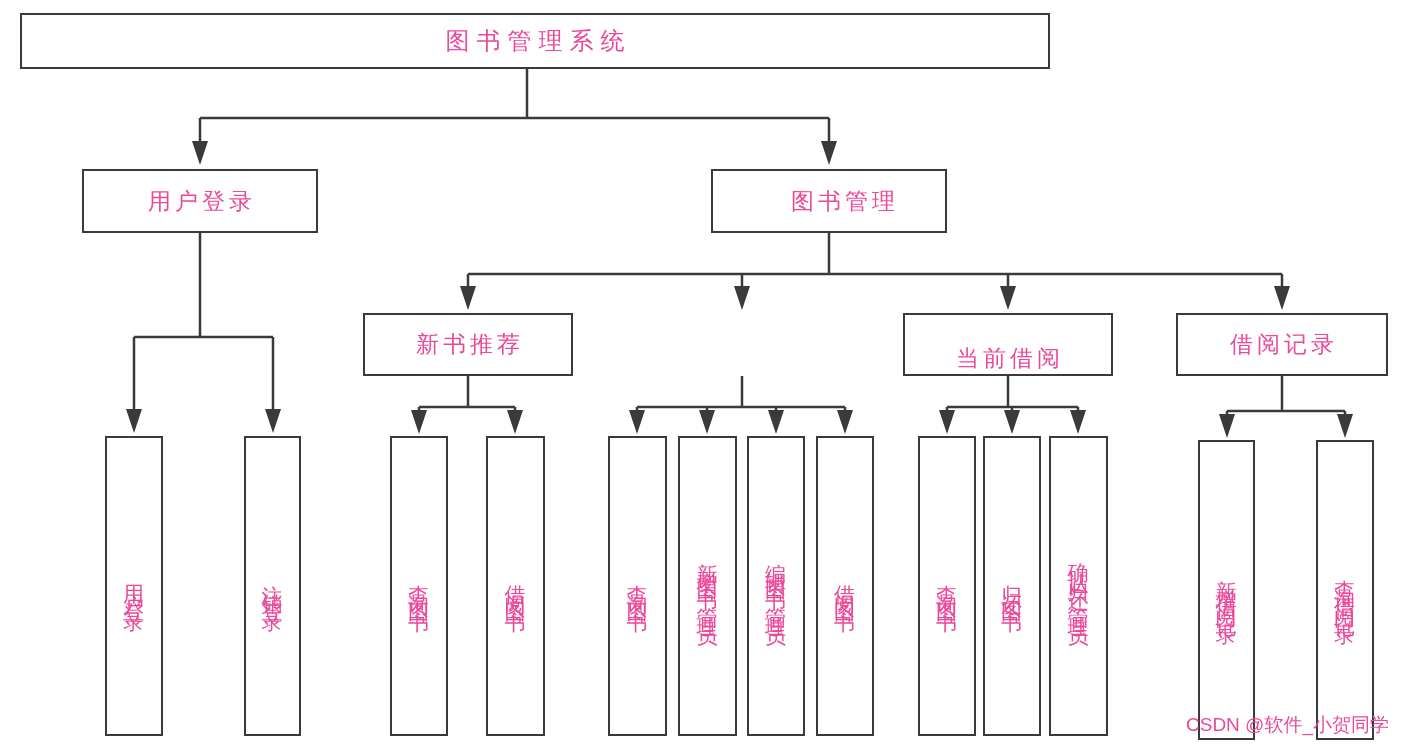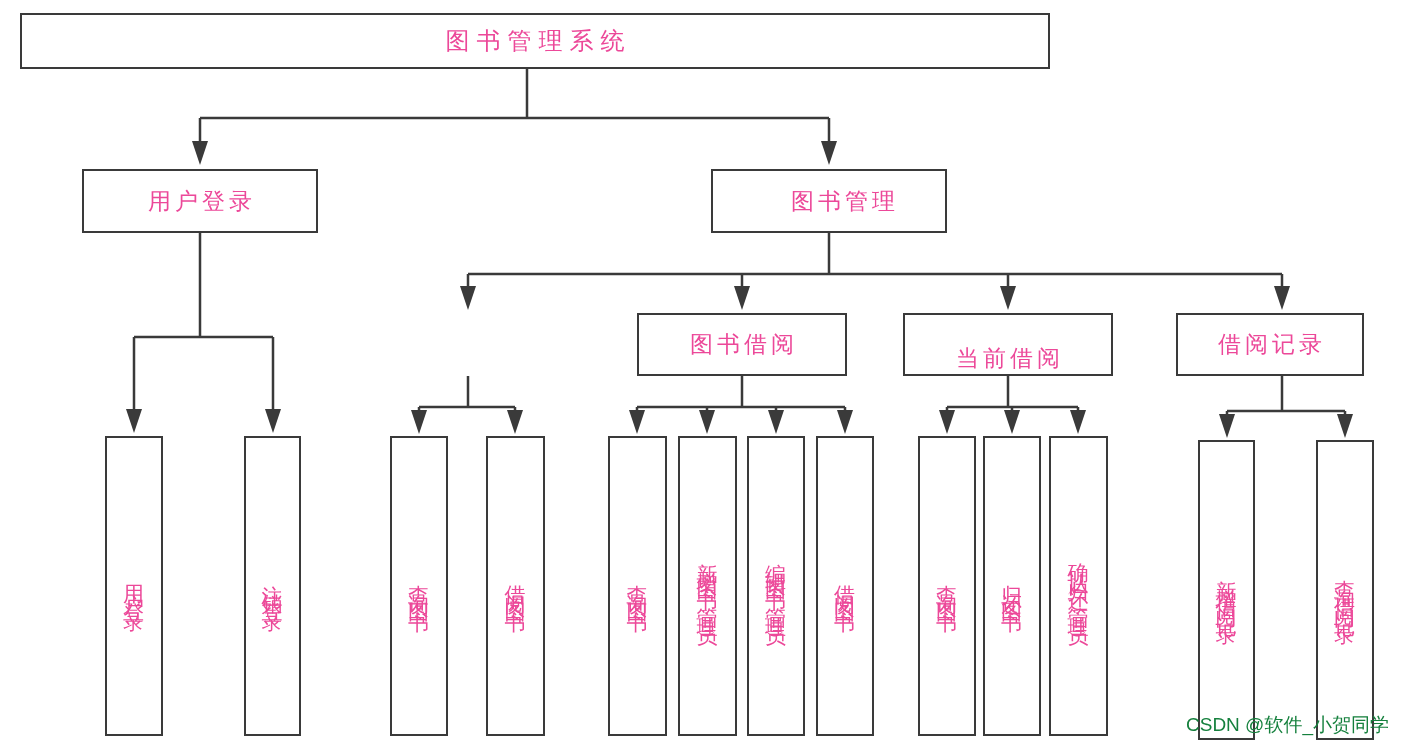--- a/index.html
+++ b/index.html
@@ -49,21 +49,21 @@
     font-size: 21px;
     letter-spacing: 9px;
     line-height: 1;
     white-space: nowrap;
   }
   .watermark {
     position: absolute;
     left: 1186px;
     top: 712px;
     font-size: 19px;
-    color: #15803d;
+    color: #ec4899;
     white-space: nowrap;
     z-index: 5;
   }
 </style>
 </head>
 <body>
 
 <div id="canvas">
 
   <svg id="connectors" width="1405" height="747" viewBox="0 0 1405 747">
@@ -103,27 +103,27 @@
     <span>图书管理系统</span>
   </div>
 
   <div class="box h2" style="left:82px; top:169px; width:236px; height:64px;">
     <span>用户登录</span>
   </div>
   <div class="box h2" style="left:711px; top:169px; width:236px; height:64px;padding-left:28px;">
     <span>图书管理</span>
   </div>
 
-  <div class="box h2" style="left:637px; top:313px; width:210px; height:63px;">
-    <span>图书借阅</span>
+  <div class="box h2" style="left:363px; top:313px; width:210px; height:63px;">
+    <span>新书推荐</span>
   </div>
   <div class="box h2" style="left:903px; top:313px; width:210px; height:63px;align-items:flex-end;">
     <span>当前借阅</span>
   </div>
-  <div class="box h2" style="left:1176px; top:313px; width:188px; height:63px;">
+  <div class="box h2" style="left:1176px; top:313px; width:212px; height:63px;">
     <span>借阅记录</span>
   </div>
 
   <div class="box v" style="left:105px; top:436px; width:58px; height:300px;">
     <span>用户登录</span>
   </div>
   <div class="box v" style="left:244px; top:436px; width:57px; height:300px;">
     <span>注销登录</span>
   </div>
 

